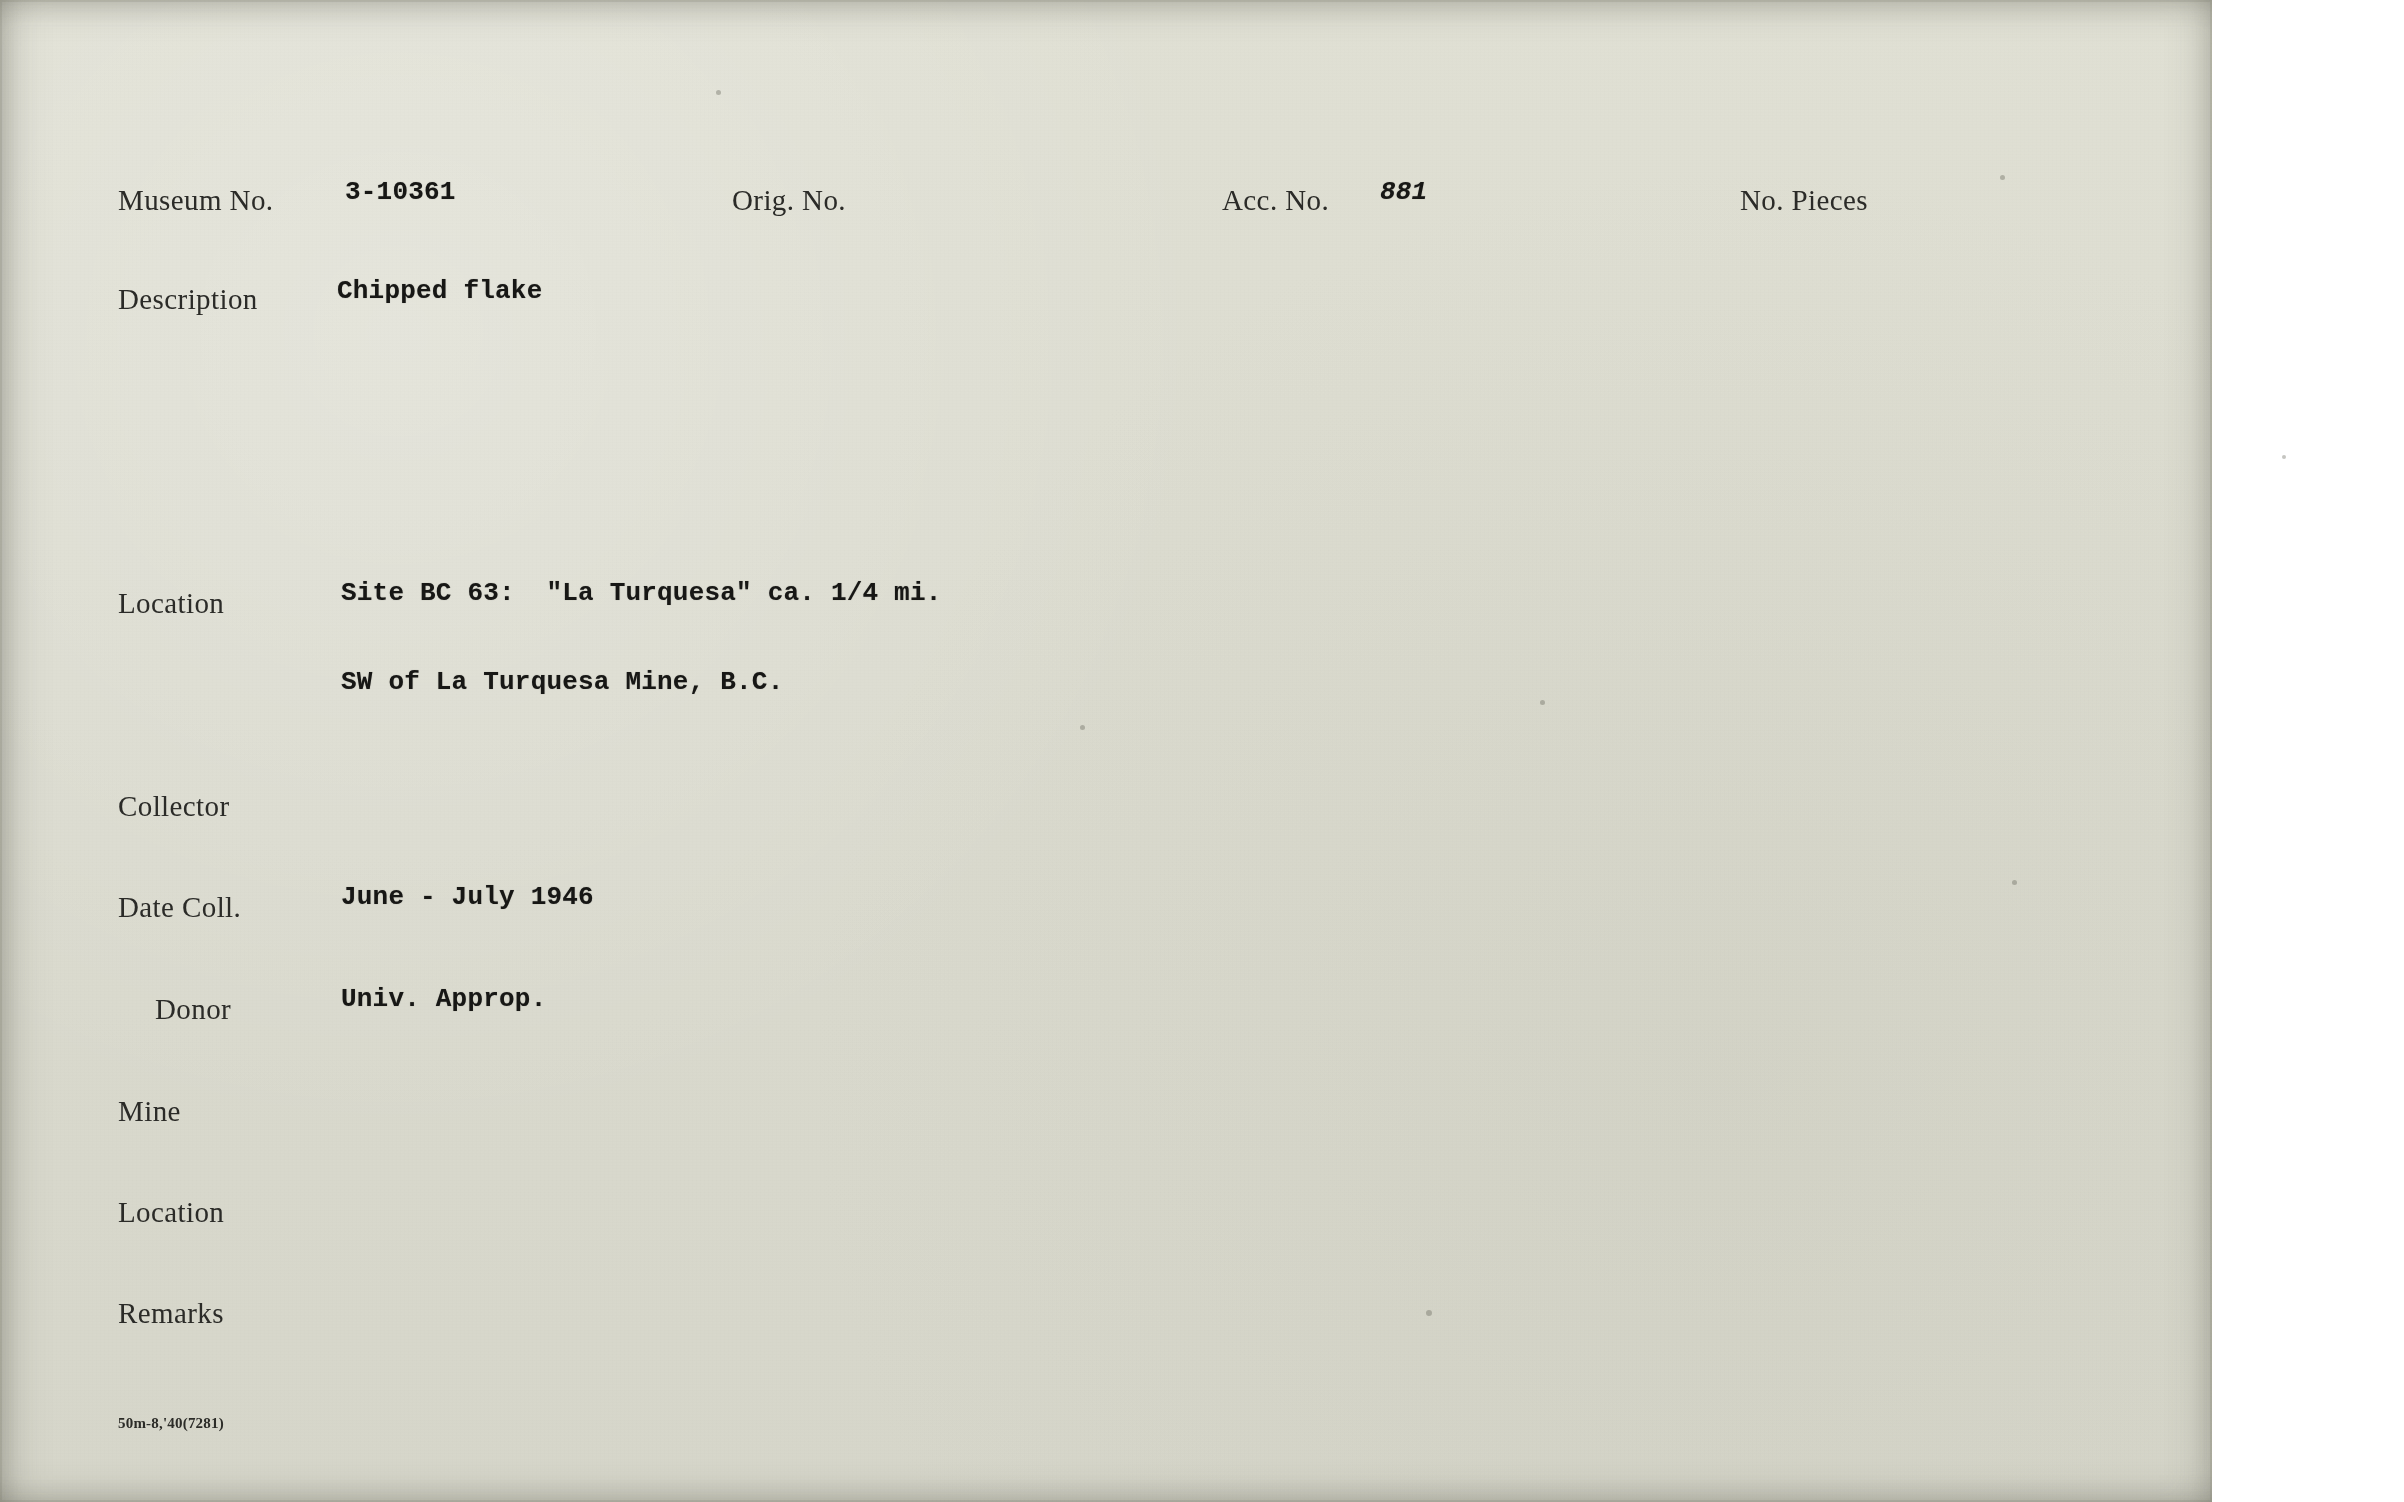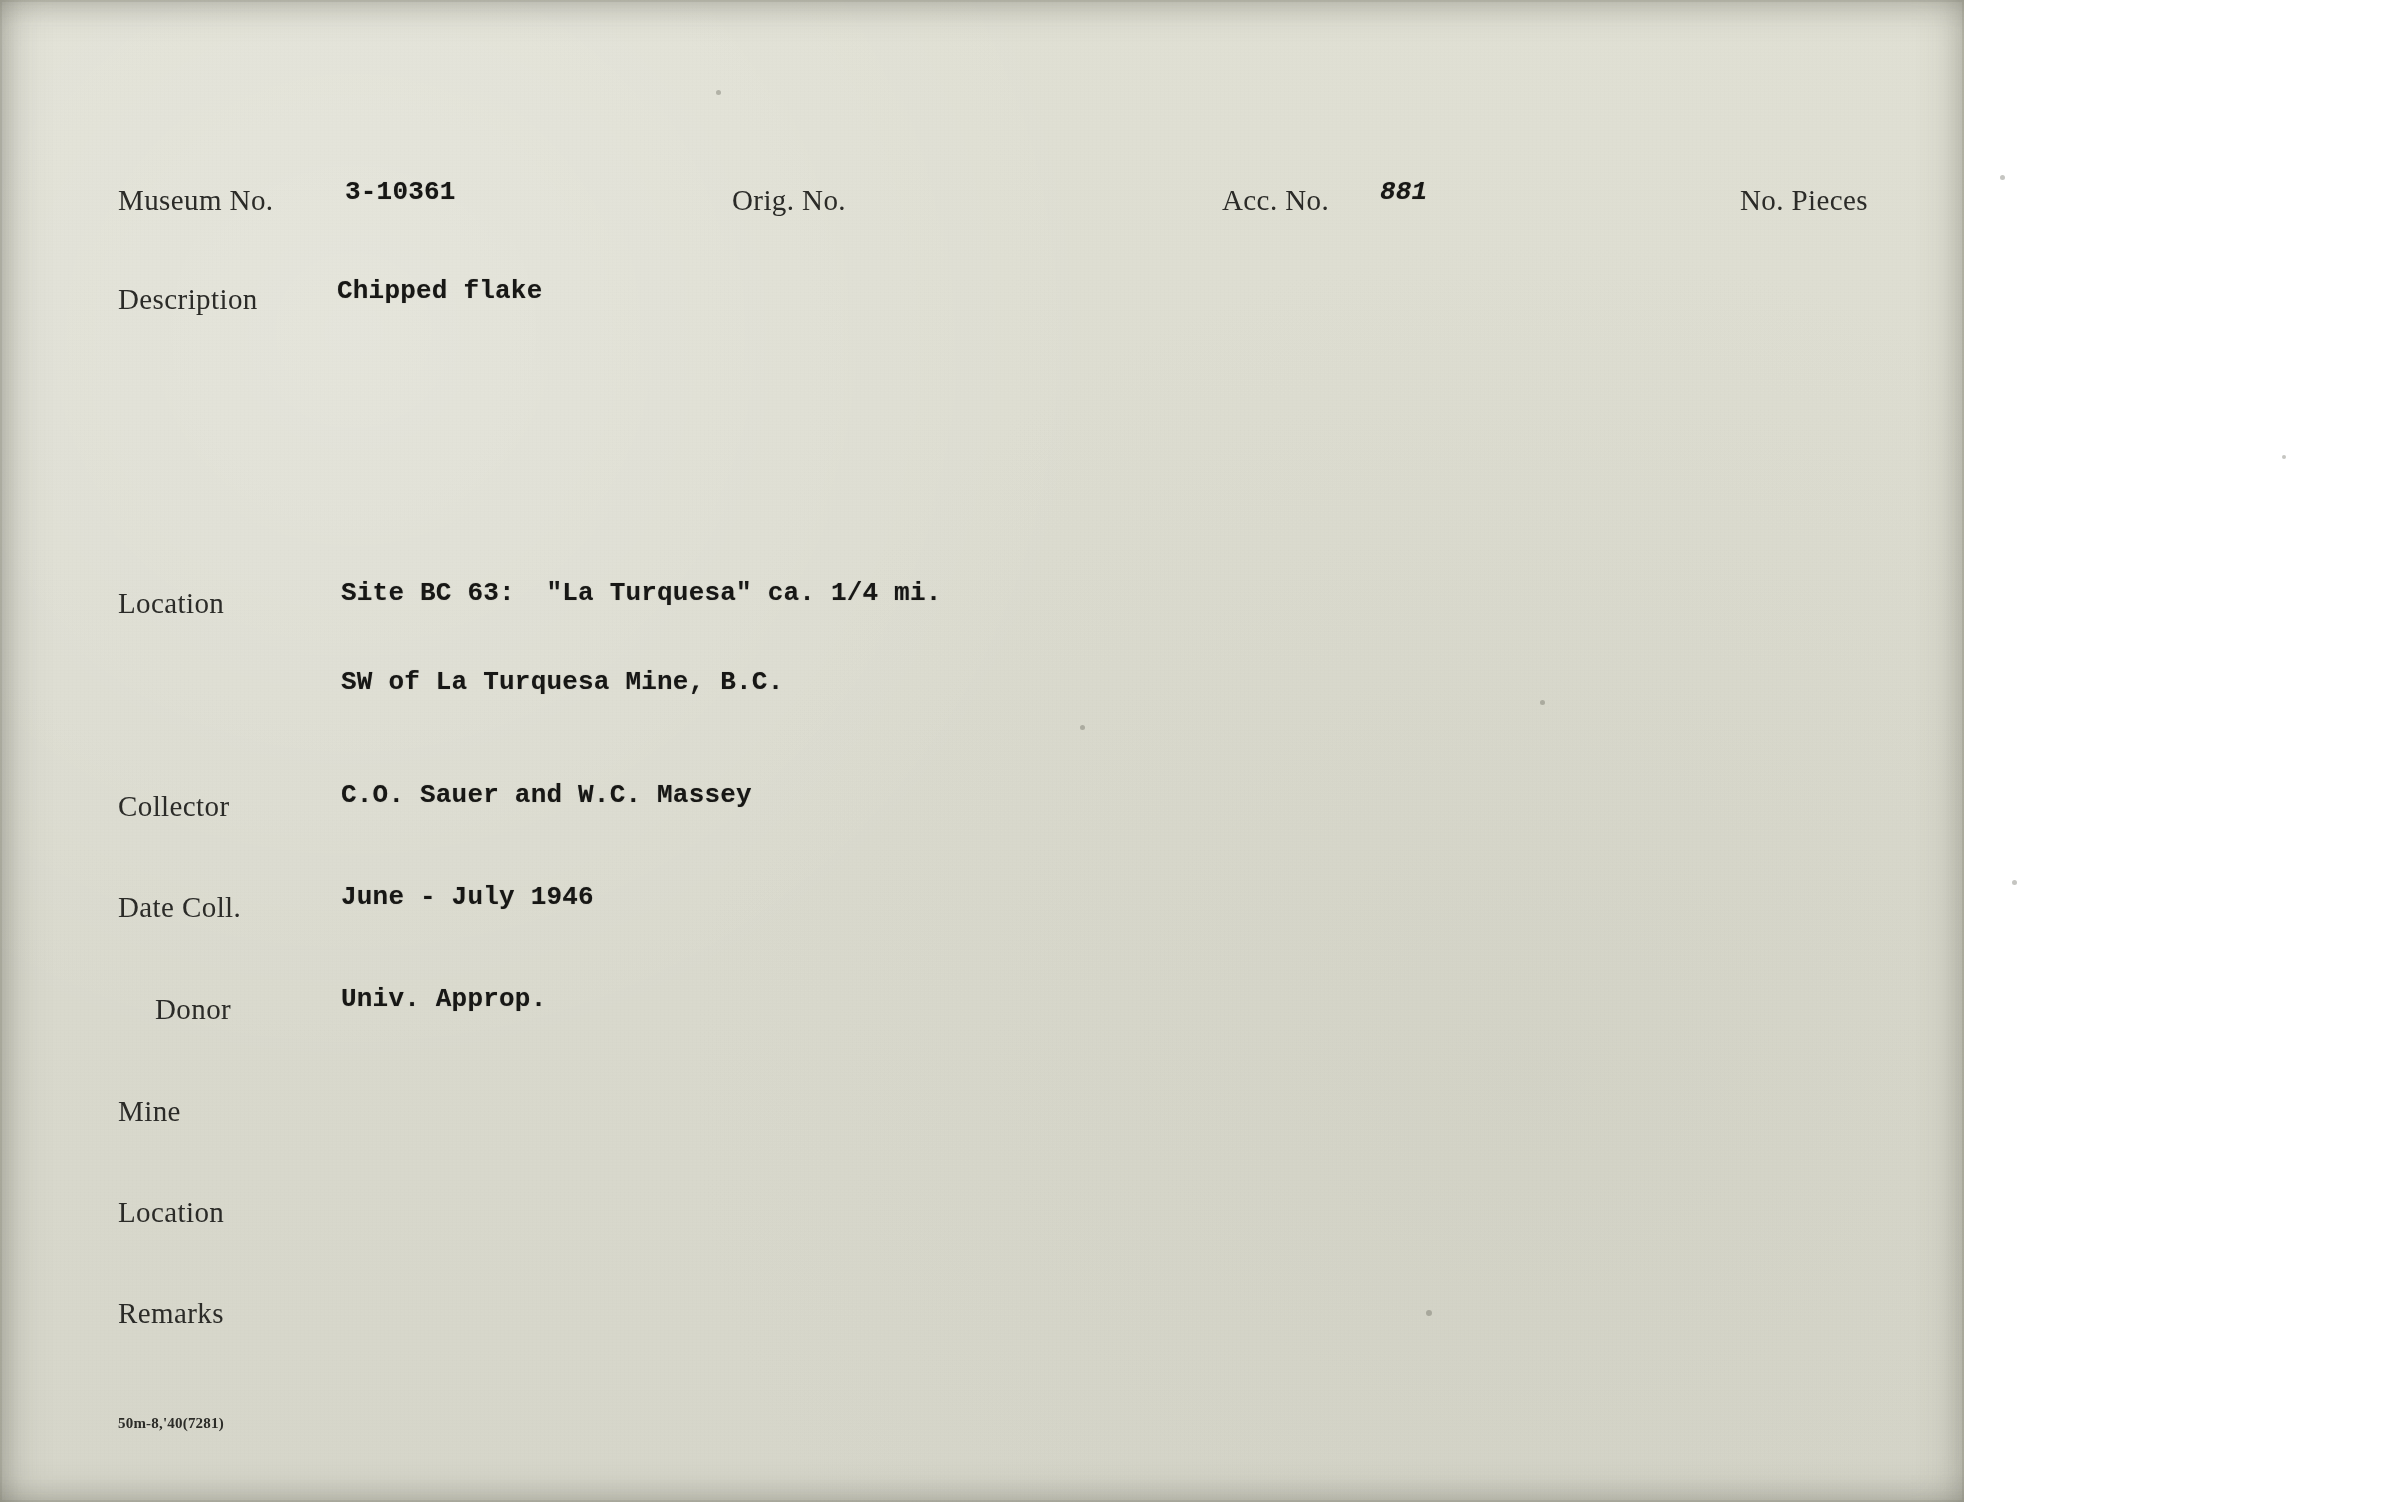--- a/index.html
+++ b/index.html
@@ -12,21 +12,21 @@
     height: 1502px;
     overflow: hidden;
     font-family: "Liberation Serif", serif;
   }
 
   
   #card {
     position: absolute;
     left: 0;
     top: 0;
-    width: 1964px;
+    width: 2212px;
     height: 1502px;
     background: #dcdcd0;
     background-image:
       radial-gradient(circle at 18% 22%, rgba(255,255,255,0.22), rgba(255,255,255,0) 38%),
       radial-gradient(circle at 78% 72%, rgba(190,190,175,0.22), rgba(255,255,255,0) 45%),
       linear-gradient(180deg, #e0e0d4 0%, #dbdbcf 45%, #d6d6ca 100%);
   }
 
   
   #grain {
@@ -112,21 +112,20 @@
   <div class="typed" style="left:1930px; top:177px;"></div>
 
   <div class="label" style="left:118px; top:283px;">Description</div>
   <div class="typed" style="left:337px; top:276px;">Chipped flake</div>
 
   <div class="label" style="left:118px; top:587px;">Location</div>
   <div class="typed" style="left:341px; top:578px;">Site BC 63:  "La Turquesa" ca. 1/4 mi.</div>
   <div class="typed" style="left:341px; top:627px;margin-top:40px;">SW of La Turquesa Mine, B.C.</div>
 
   <div class="label" style="left:118px; top:790px;">Collector</div>
-  <div class="typed" style="left:341px; top:780px;">C.O. Sauer and W.C. Massey</div>
 
   <div class="label" style="left:118px; top:891px;">Date Coll.</div>
   <div class="typed" style="left:341px; top:882px;">June - July 1946</div>
 
   <div class="label" style="left:118px; top:993px;margin-left:37px;">Donor</div>
   <div class="typed" style="left:341px; top:984px;">Univ. Approp.</div>
 
   <div class="label" style="left:118px; top:1095px;">Mine</div>
   <div class="typed" style="left:341px; top:1086px;"></div>
 

